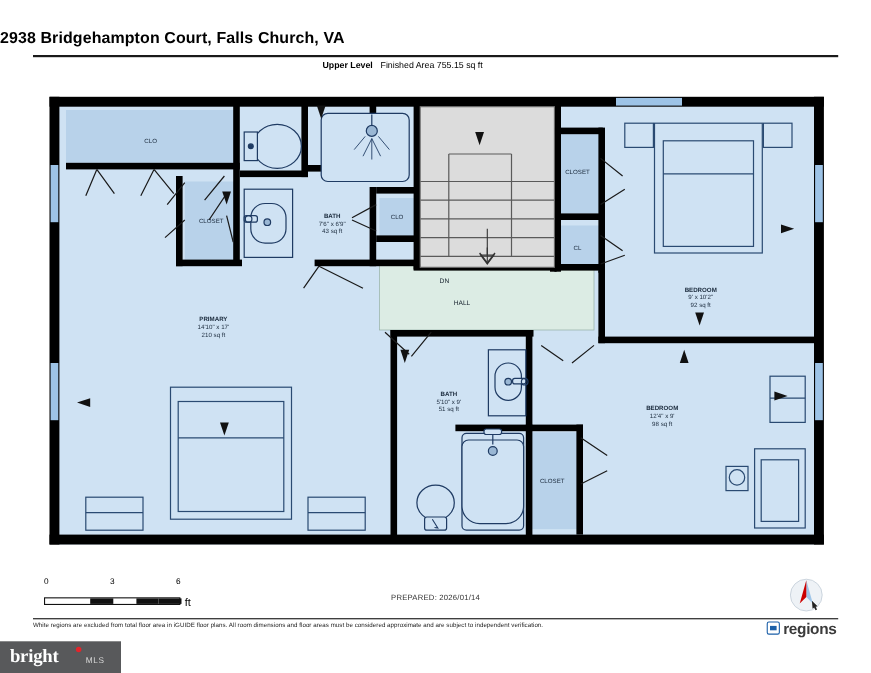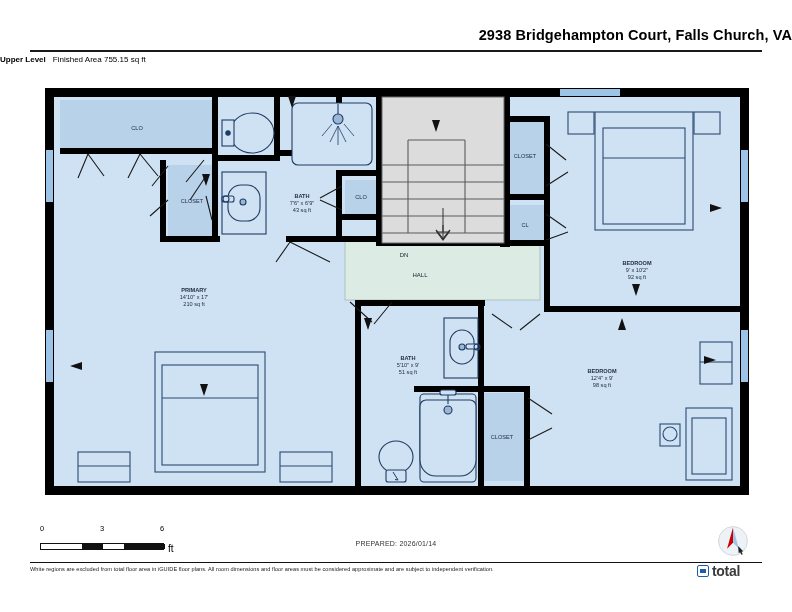--- a/index.html
+++ b/index.html
@@ -10,27 +10,27 @@
     font-family:"Liberation Sans", sans-serif;
     color:#000;
     overflow:hidden;
     position:relative;
   }
   #page{position:absolute;inset:0;}
 
   
   .title{
     position:absolute;left:0;top:27px;width:792px;
-    text-align:right;font-size:14.5px;font-weight:bold;letter-spacing:.1px;
+    text-align:left;font-size:14.5px;font-weight:bold;letter-spacing:.1px;
   }
   .hrule{
     position:absolute;left:30px;top:50px;width:732px;height:2px;background:#1a1a1a;
   }
   .subline{
-    position:absolute;left:0;top:55px;width:732px;font-size:8px;
+    position:absolute;left:0;top:55px;width:732px;text-align:center;font-size:8px;
   }
   .subline .lvl{font-weight:bold;}
   .subline .area{margin-left:7px;}
 
   
   #plan{position:absolute;left:0;top:0;width:792px;height:612px;}
 
   
   .scalewrap{position:absolute;left:40px;top:533px;width:130px;height:22px;}
   .scalebar{position:absolute;left:0;top:10px;width:124px;height:7px;border:1px solid #111;box-sizing:border-box;background:#fff;}
@@ -318,17 +318,22 @@
 
   <svg class="compass" viewBox="0 0 40 40">
     <circle cx="20" cy="20" r="17" fill="#eef2f6" stroke="#c8d2dc" stroke-width="1"></circle>
     <path d="M20 4 L27 29 L20 22 Z" fill="#9fc5e8"></path>
     <path d="M20 4 L13 29 L20 22 Z" fill="#cc0000"></path>
     <path d="M26 26 l6 6 l-2 0.5 l1.5 3 l-1.6 .7 l-1.5 -3 l-1.7 1.3 z" fill="#222"></path>
   </svg>
 
   <div class="iglogo">
     <span class="mark"></span>
-    <span class="word">total</span>
+    <span class="word">regions</span>
   </div>
 
+  <div class="bright">
+    <span class="bw">bright</span>
+    <span class="dot"></span>
+    <span class="mls">MLS</span>
+  </div>
 
 </div>
 
 </body></html>

